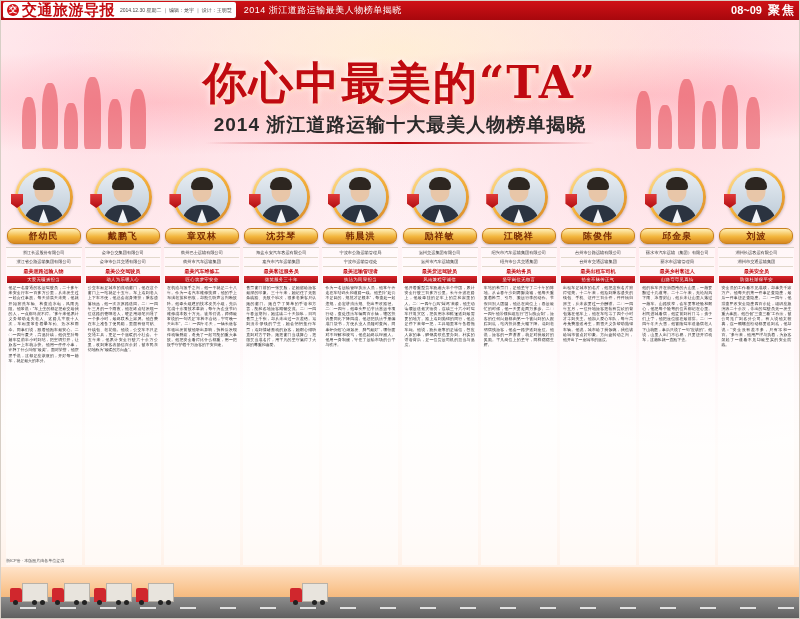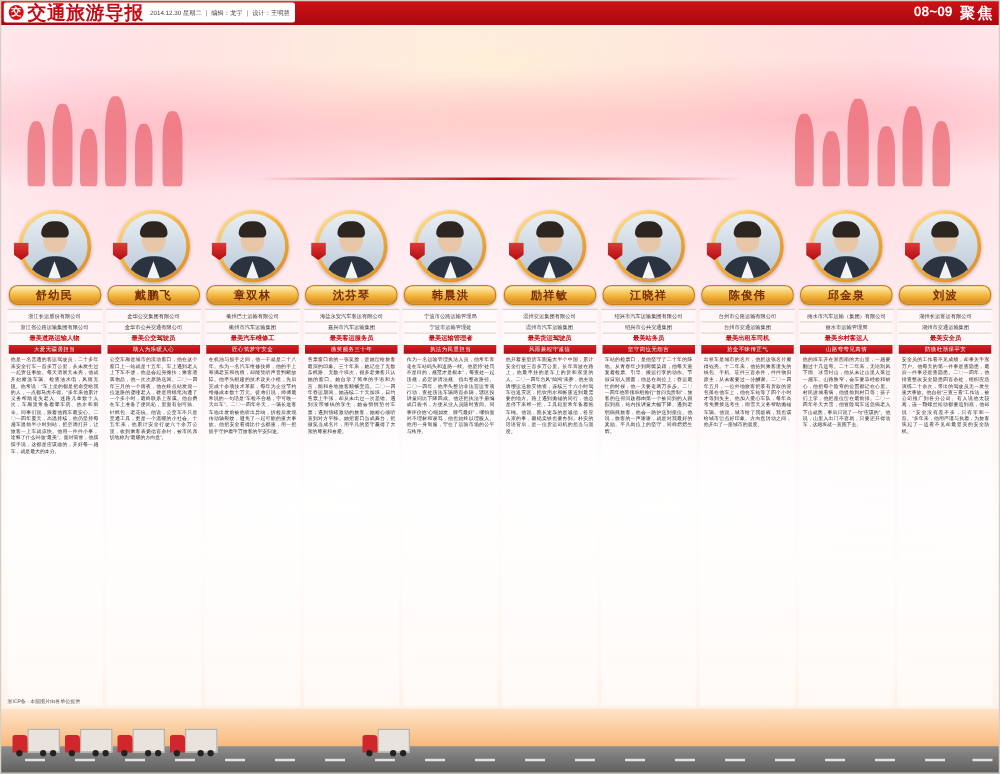--- a/index.html
+++ b/index.html
@@ -187,20 +187,21 @@
 <body>
 
 <div id="page">
 
   <div class="topbar">
     <div class="masthead">
       <div class="mast-logo">交</div>
       <div class="mast-name">交通旅游导报</div>
       <div class="mast-meta">2014.12.30 星期二 ｜ 编辑：龙宇 ｜ 设计：王明慧</div>
     </div>
+    <div class="top-title">2014 浙江道路运输最美人物榜单揭晓</div>
     <div class="top-right">
       <div class="page-num">08~09</div>
       <div class="section-tag">聚焦</div>
     </div>
   </div>
 
   <div class="hero">
     <div class="hero-glow"></div>
 
     <div class="silh l">
@@ -213,20 +214,22 @@
     </div>
     <div class="silh r">
       <span style="left:4px;width:15px;height:58px;"></span>
       <span style="left:26px;width:14px;height:44px;"></span>
       <span style="left:46px;width:17px;height:70px;"></span>
       <span style="left:70px;width:14px;height:48px;"></span>
       <span style="left:90px;width:16px;height:64px;"></span>
       <span style="left:114px;width:14px;height:52px;"></span>
     </div>
 
+    <div class="hero-title">你心中最美的“TA”</div>
+    <div class="hero-sub">2014 浙江道路运输十大最美人物榜单揭晓</div>
     <div class="hero-rule"></div>
   </div>
 
   <div class="cards">
 
     <div class="card">
       <div class="ring">
         <div class="photo">
             <div class="bg"></div>
             <div class="head"></div>

